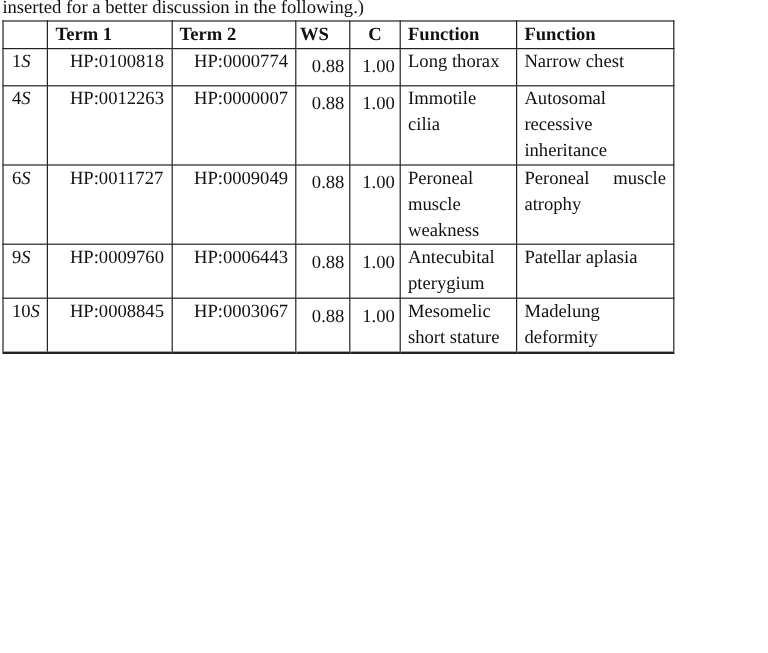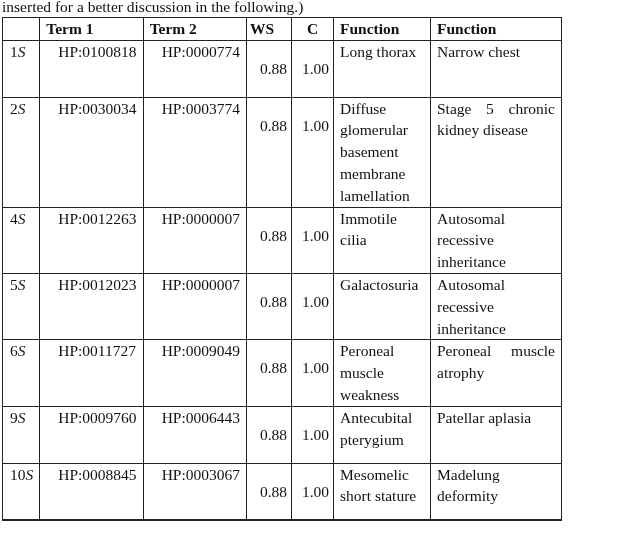--- a/index.html
+++ b/index.html
@@ -9,21 +9,21 @@
              white-space:nowrap; font-family:"Liberation Serif","DejaVu Serif",serif; }
   table { position:absolute; left:2px; top:17px; border-collapse:collapse;
           font-family:"Liberation Serif","DejaVu Serif",serif; font-size:15.5px; }
   td, th { border:1.6px solid #222; vertical-align:top; padding:0 6px; line-height:21.8px; }
   th { font-weight:bold; text-align:left; height:21px; }
   th.ws { padding:0 3px; }
   th.c { text-align:center; }
   td.id { font-style:normal; padding-left:7px;margin-top:24px; }
   td.id i { font-style:italic; }
   td.term { padding-left:18px; }
-  td.num { text-align:right; padding:17px 4px; }
+  td.num { text-align:right; padding:4px 4px; }
   td.fn { text-align:justify; }
   tr.last td { border-bottom-width:2.5px; }
   .w0{width:24px}.w1{width:76px}.w2{width:82px}.w3{width:38px}.w4{width:29px}.w5{width:84px}.w6{width:118px}
 </style>
 </head>
 <body>
 
 <div class="caption">inserted for a better discussion in the following.)</div>
 
 <table>
@@ -42,50 +42,32 @@
   <tr>
     <td class="id"><span>1</span><i>S</i></td>
     <td class="term">HP:0100818</td>
     <td class="term">HP:0000774</td>
     <td class="num">0.88</td>
     <td class="num">1.00</td>
     <td class="fn">Long thorax</td>
     <td class="fn">Narrow chest</td>
   </tr>
 
-  <tr>
-    <td class="id"><span>2</span><i>S</i></td>
-    <td class="term">HP:0030034</td>
-    <td class="term">HP:0003774</td>
-    <td class="num">0.88</td>
-    <td class="num">1.00</td>
-    <td class="fn">Diffuse glomerular basement membrane lamellation</td>
-    <td class="fn">Stage 5 chronic kidney disease</td>
-  </tr>
 
 
   <tr>
     <td class="id"><span>4</span><i>S</i></td>
     <td class="term">HP:0012263</td>
     <td class="term">HP:0000007</td>
     <td class="num">0.88</td>
     <td class="num">1.00</td>
     <td class="fn">Immotile cilia</td>
     <td class="fn">Autosomal recessive inheritance</td>
   </tr>
 
-  <tr>
-    <td class="id"><span>5</span><i>S</i></td>
-    <td class="term">HP:0012023</td>
-    <td class="term">HP:0000007</td>
-    <td class="num">0.88</td>
-    <td class="num">1.00</td>
-    <td class="fn">Galactosuria</td>
-    <td class="fn">Autosomal recessive inheritance</td>
-  </tr>
 
   <tr>
     <td class="id"><span>6</span><i>S</i></td>
     <td class="term">HP:0011727</td>
     <td class="term">HP:0009049</td>
     <td class="num">0.88</td>
     <td class="num">1.00</td>
     <td class="fn">Peroneal muscle weakness</td>
     <td class="fn">Peroneal muscle atrophy</td>
   </tr>

